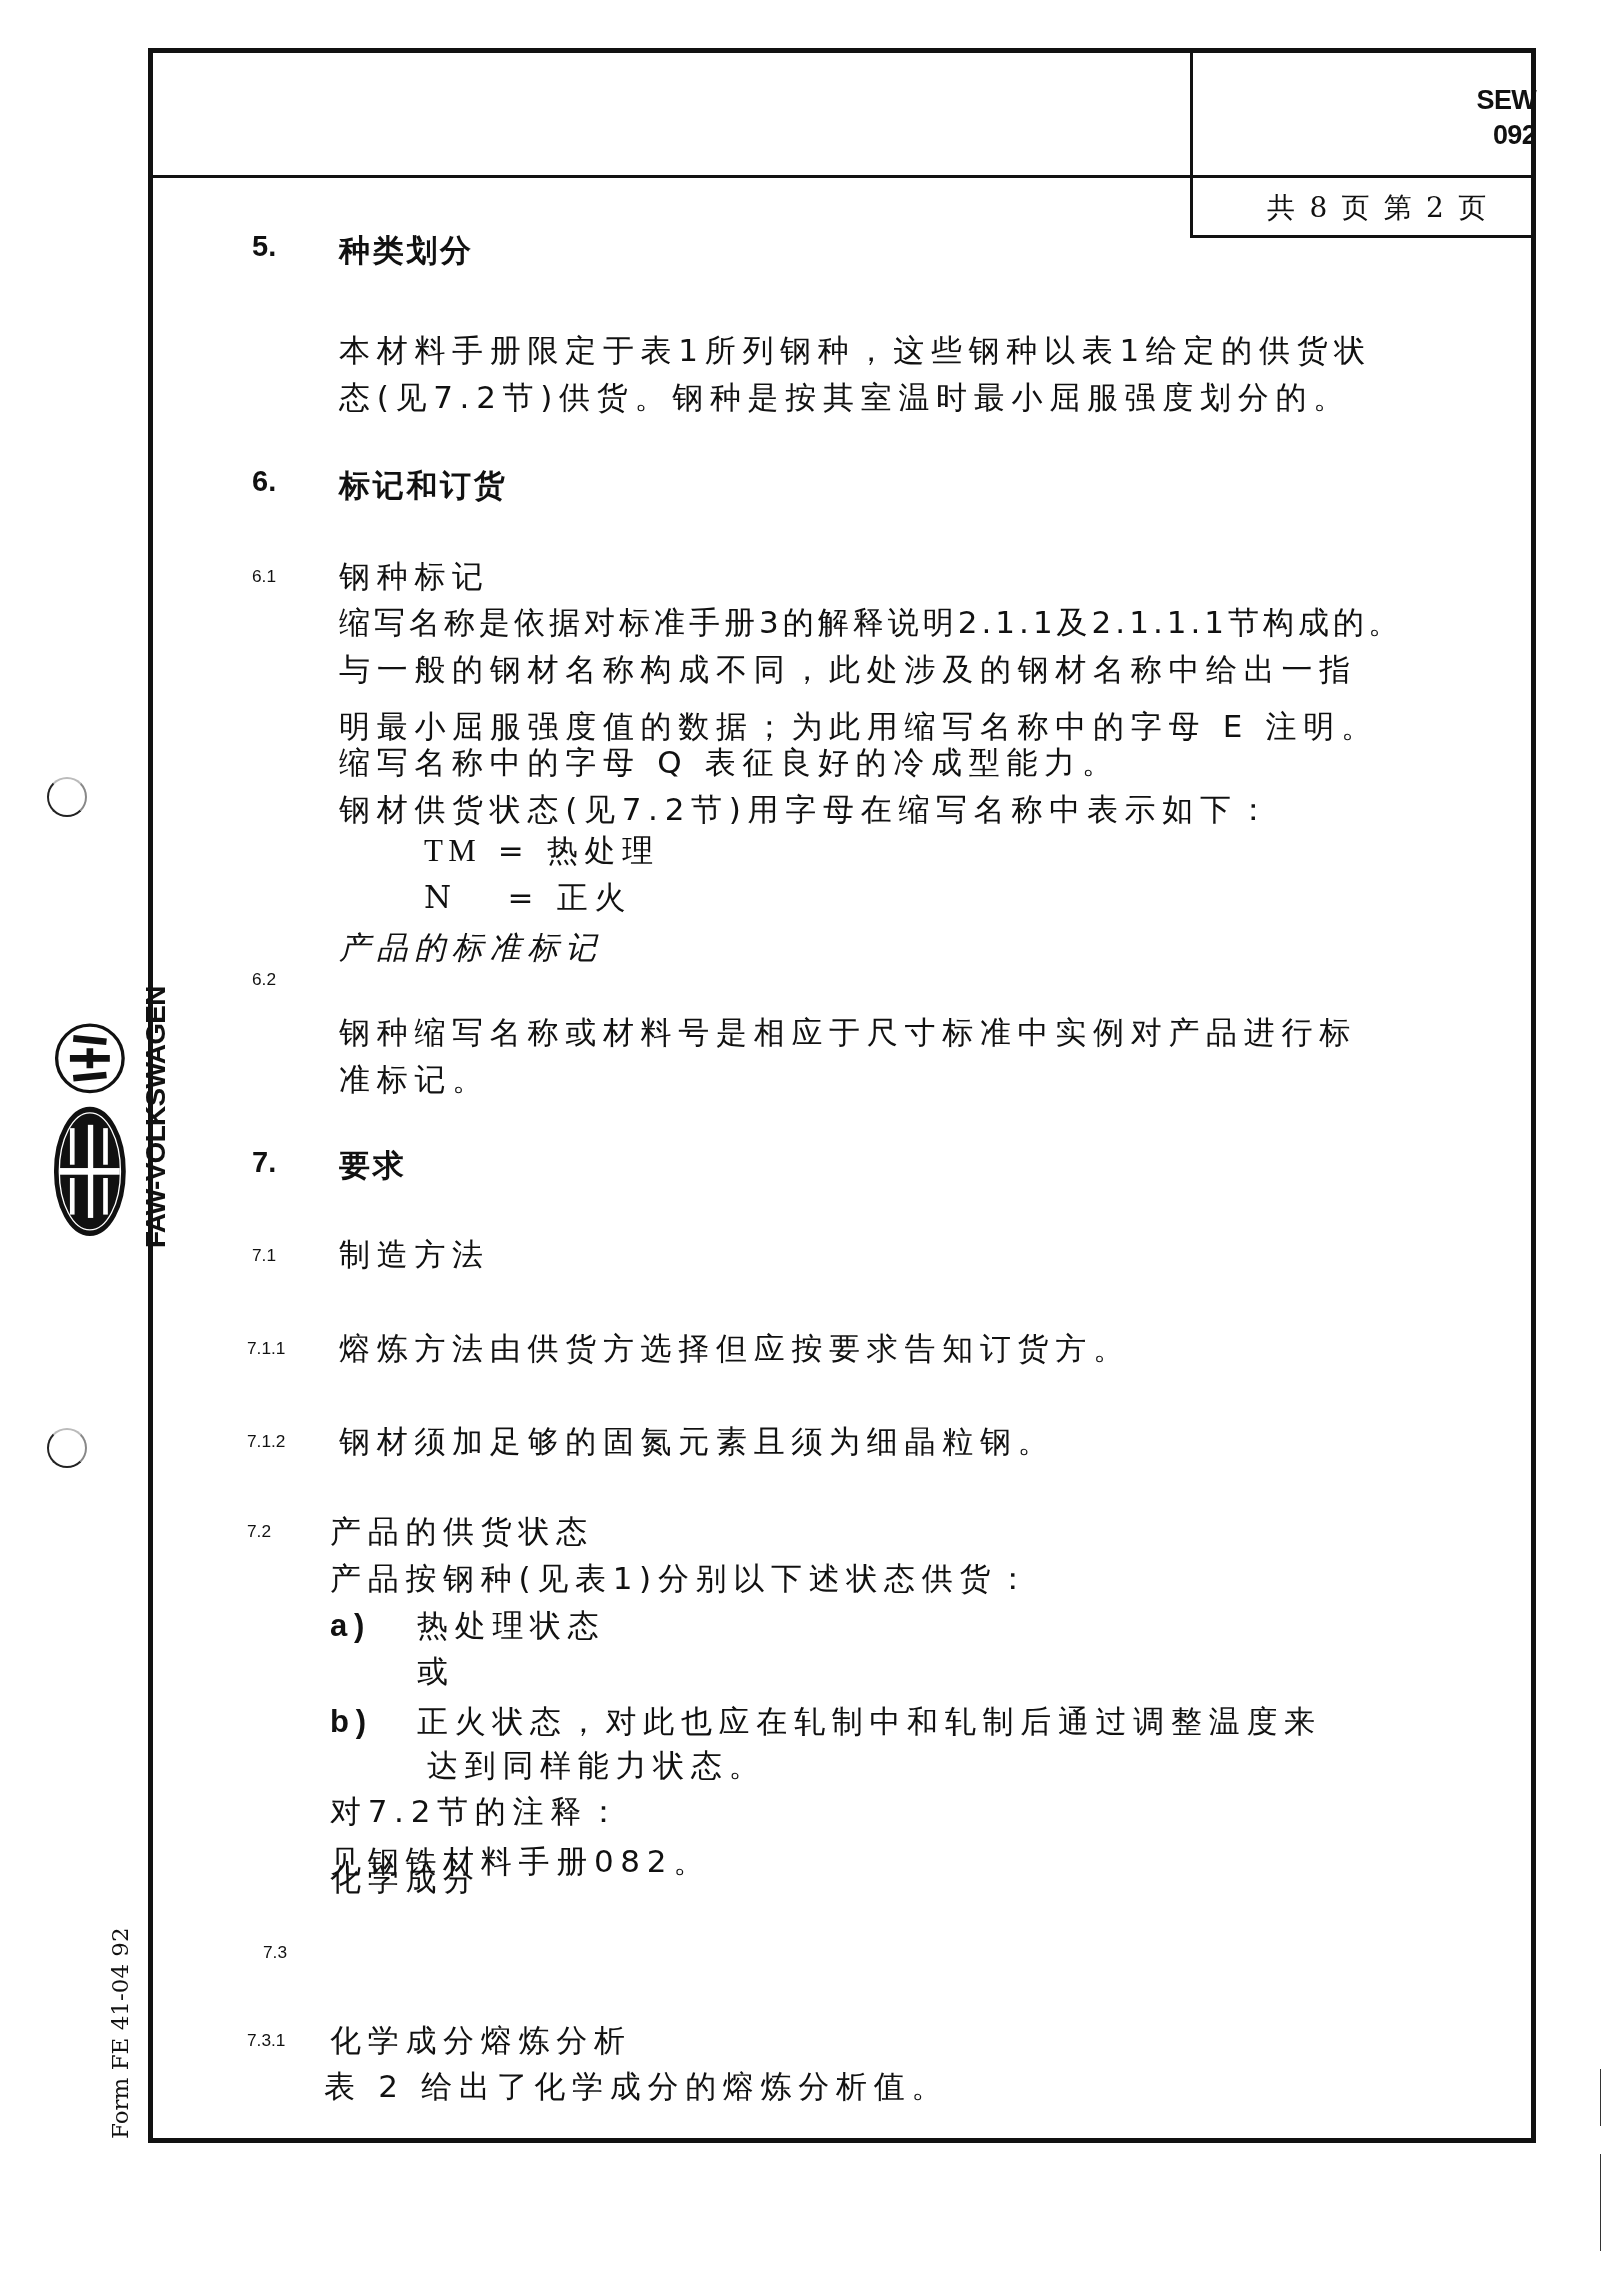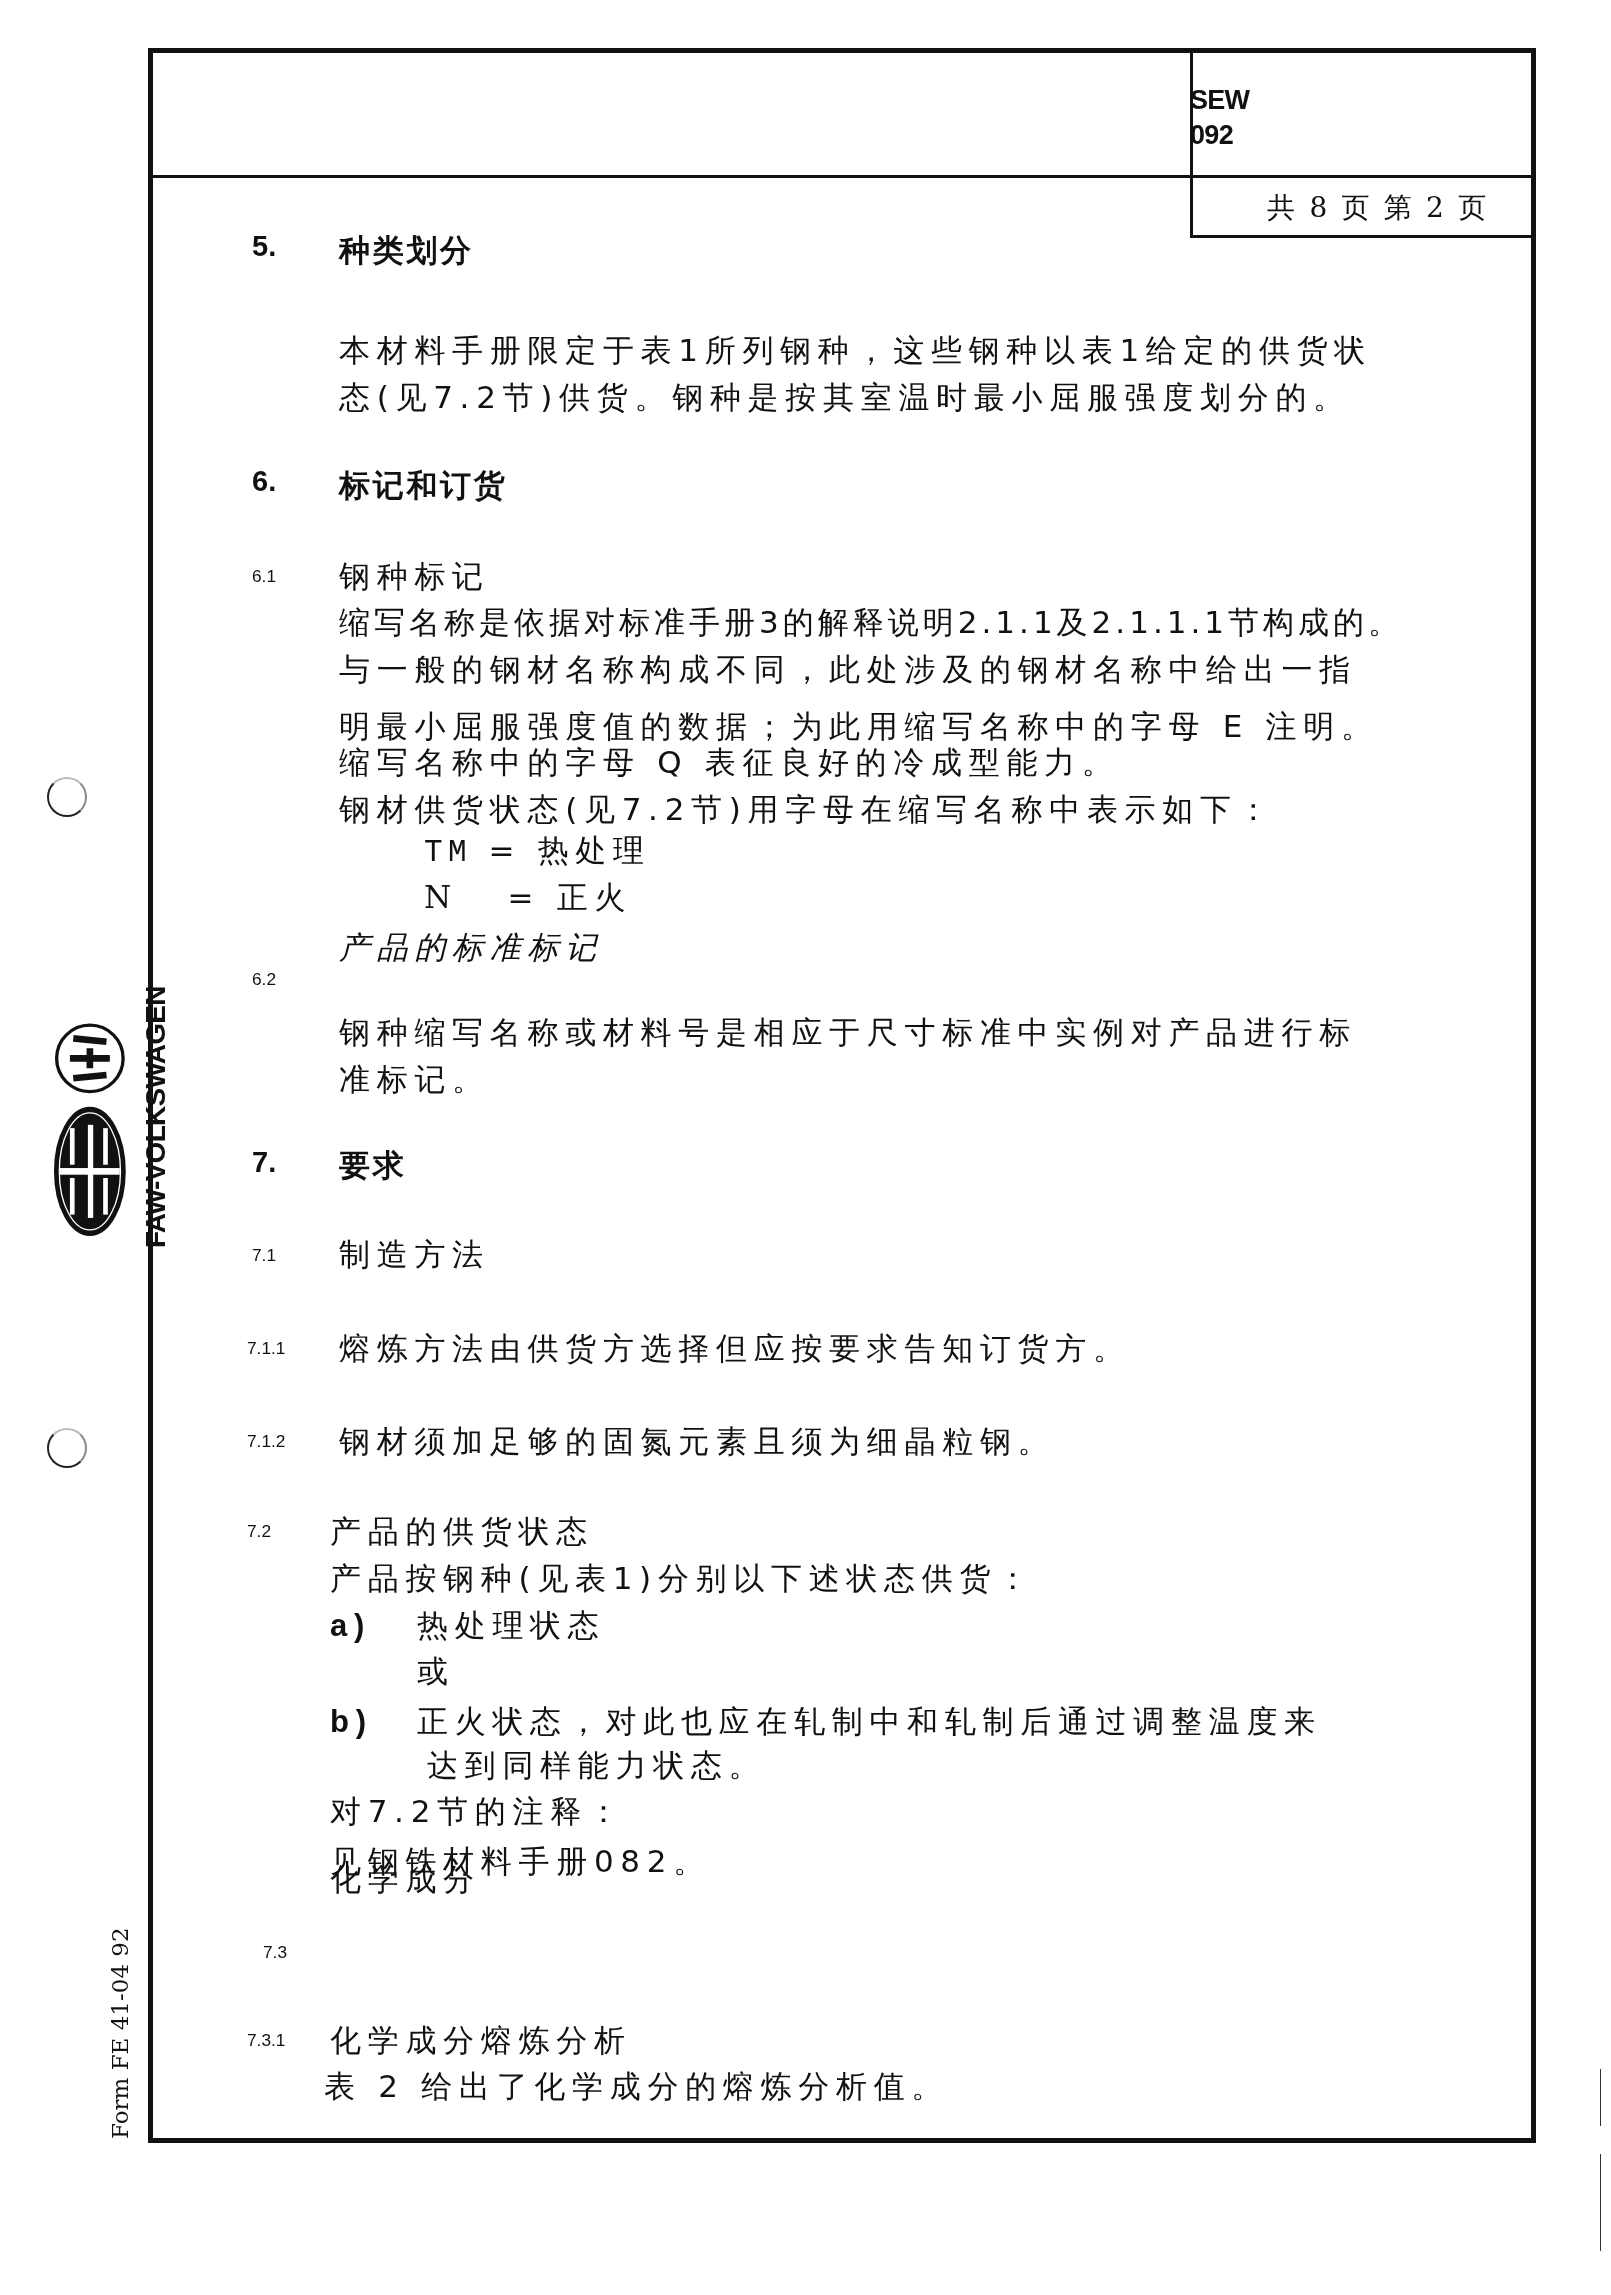--- a/index.html
+++ b/index.html
@@ -5,21 +5,21 @@
   html, body { margin: 0; padding: 0; background: #ffffff; }
   body { width: 1612px; height: 2295px; position: relative; overflow: hidden;
          font-family: "DejaVu Sans", "Liberation Sans", sans-serif; color: #111; }
   .frame { position: absolute; left: 148px; top: 48px; width: 1388px; height: 2095px;
            border: 5.3px solid #111; box-sizing: border-box; }
   .header-line { position: absolute; left: 148px; top: 175px; width: 1388px; height: 2.7px; background: #111; }
   .hdr-box { position: absolute; left: 1190px; top: 48px; width: 346px; height: 190px;
              border-left: 3.3px solid #111; box-sizing: border-box; }
   .hdr-sub { position: absolute; left: 1190px; top: 175px; width: 346px; height: 63px;
              border-top: 2.7px solid #111; border-bottom: 3.3px solid #111; box-sizing: border-box; }
-  .doc-code { position: absolute; left: 1190px; top: 83px; width: 346px; text-align: left;
+  .doc-code { position: absolute; left: 1190px; top: 83px; width: 346px; text-align: right;
               font-family: "Liberation Sans", sans-serif; font-weight: bold; font-size: 27px; line-height: 35px; letter-spacing: -0.7px; }
   .page-no { position: absolute; left: 1190px; top: 189px; width: 376px; text-align: center;
              font-family: "DejaVu Serif", serif; font-size: 28px; letter-spacing: 2.7px; }
   .sec { position: absolute; font-size: 31px; letter-spacing: 6.7px; line-height: 47px; white-space: nowrap; }
   .sec-h { font-weight: bold; letter-spacing: 2.7px; }
   .num { position: absolute; font-family: "Liberation Sans", sans-serif; white-space: nowrap; }
   .num-h { font-size: 29px; font-weight: bold; }
   .num-s { font-size: 17.3px; }
   .logo { position: absolute; left: 40px; top: 948px; width: 133px; height: 347px; }
   .punch { position: absolute; width: 40px; height: 40px; border-radius: 50%;
@@ -75,21 +75,21 @@
 
 <div class="num num-s" style="left:252px; top:566px;">6.1</div>
 <div class="sec" style="left:339px; top:553px;">钢种标记</div>
 <div class="sec" style="left:339px; top:599px; letter-spacing:4px;">缩写名称是依据对标准手册3的解释说明2.1.1及2.1.1.1节构成的。</div>
 <div class="sec" style="left:339px; top:646px;">与一般的钢材名称构成不同，此处涉及的钢材名称中给出一指</div>
 <div class="sec" style="left:339px; top:693px;margin-top:10px;">明最小屈服强度值的数据；为此用缩写名称中的字母 E 注明。</div>
 <div class="sec" style="left:339px; top:739px;">缩写名称中的字母 Q 表征良好的冷成型能力。</div>
 <div class="sec" style="left:339px; top:786px;">钢材供货状态(见7.2节)用字母在缩写名称中表示如下：</div>
 
 <div class="sec" style="left:424px; top:827px;">
-  <span style="font-family:Liberation Mono, monospace; letter-spacing:5.3px;">TM</span>
+  <span style="font-family:Liberation Serif, serif; letter-spacing:5.3px;">TM</span>
   <span>=</span>
   <span>热处理</span>
 </div>
 <div class="sec" style="left:424px; top:874px;">
   <span style="font-family:'DejaVu Serif',serif; display:inline-block; width:67px;">N</span>
   <span>=</span>
   <span>正火</span>
 </div>
 
 <div class="num num-s" style="left:252px; top:969px;">6.2</div>

